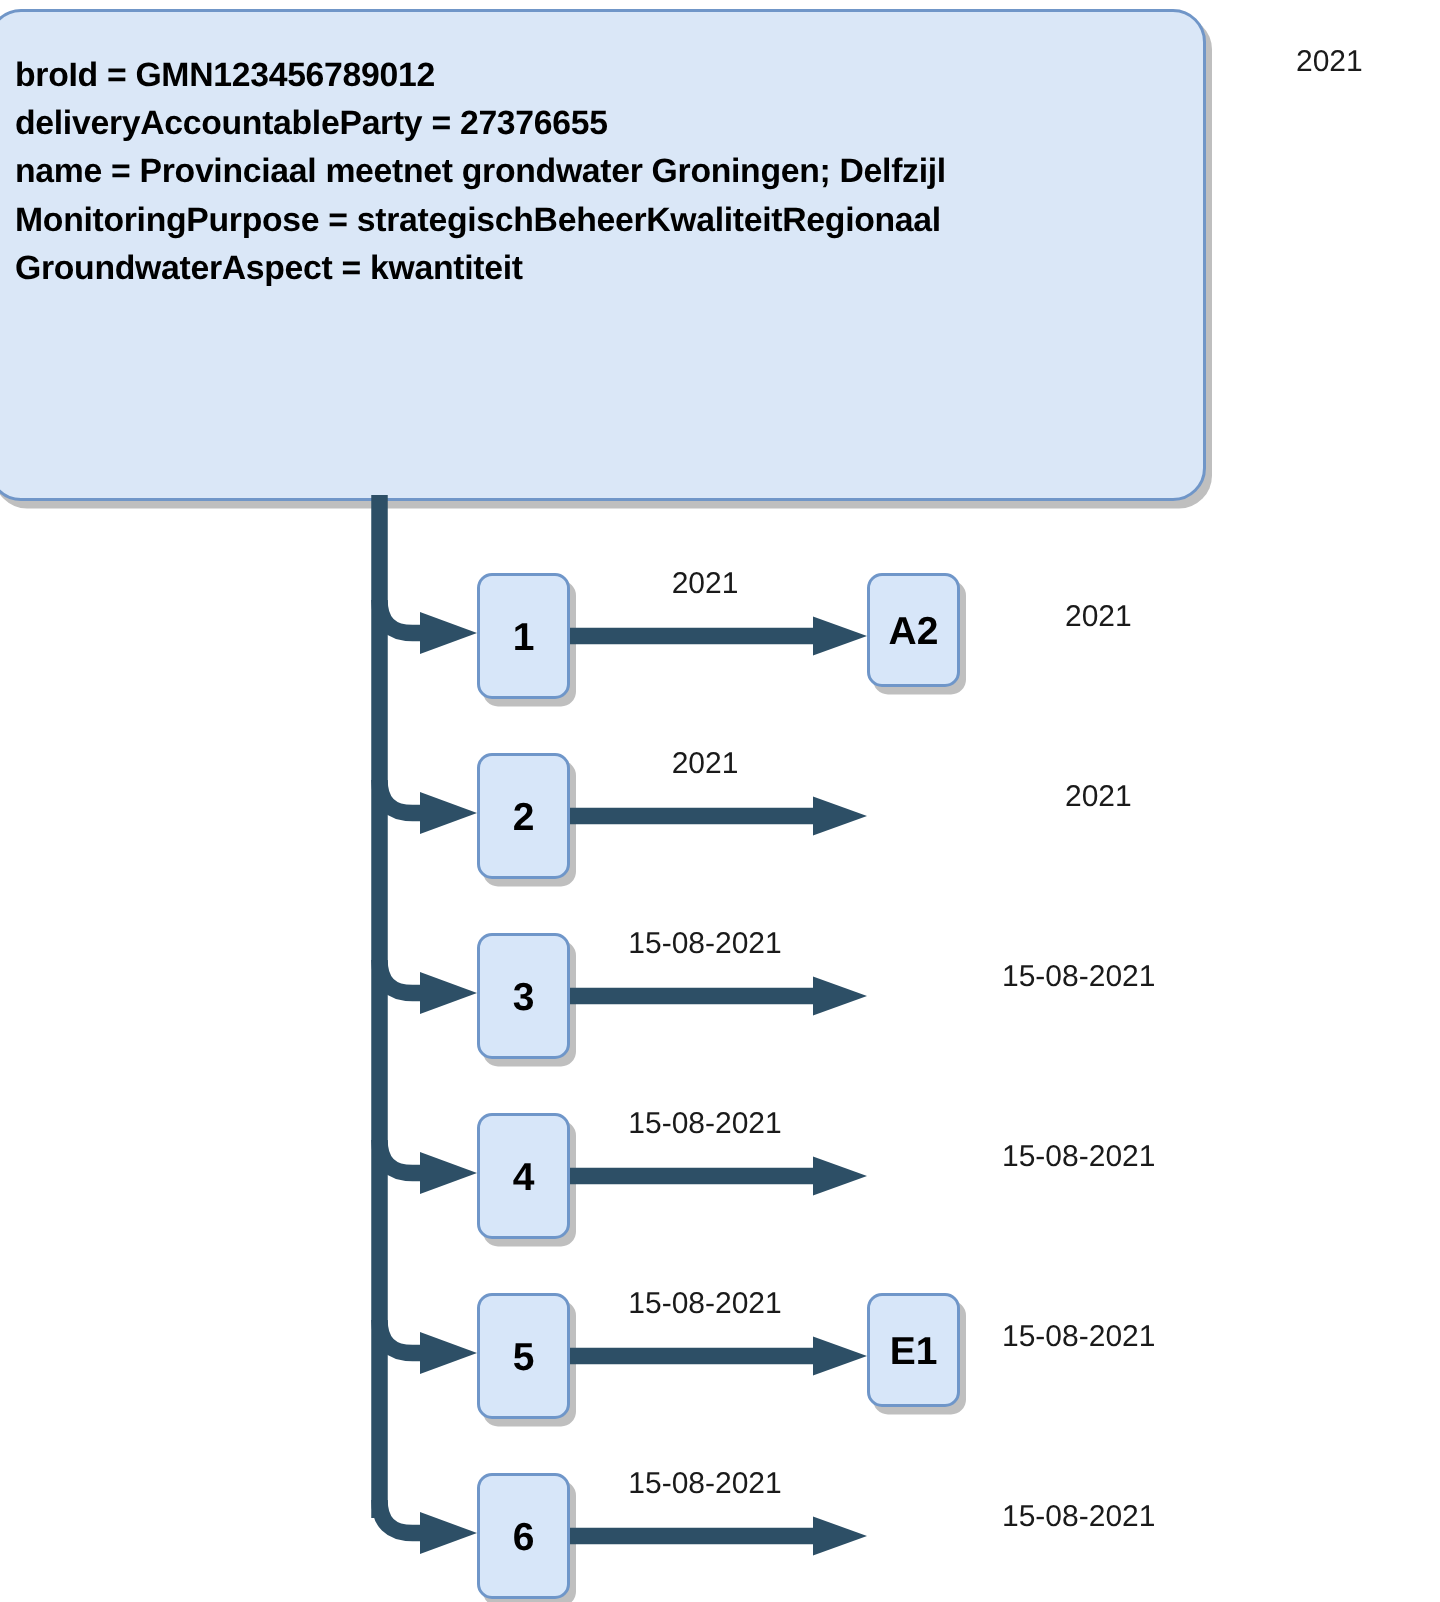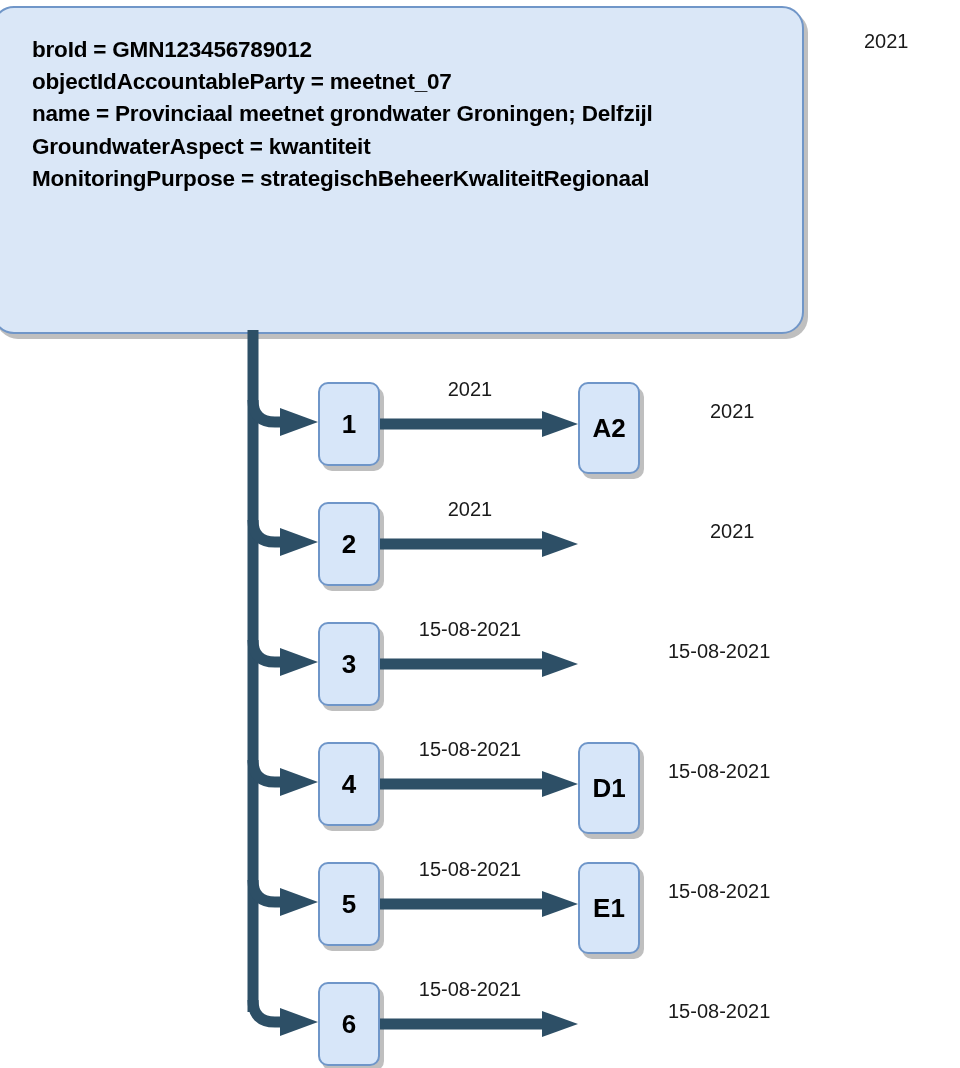--- a/index.html
+++ b/index.html
@@ -42,21 +42,20 @@
     right: 10px;
   }
   .meta-line {
     font-family: "Liberation Sans", sans-serif;
     font-weight: bold;
     font-size: 22.5px;
     line-height: 32.2px;
     color: #000000;
     white-space: nowrap;
     letter-spacing: -0.2px;
-    margin-left: 22px;
   }
 
   
   .corner-label {
     position: absolute;
     left: 864px;
     top: 30px;
     font-size: 20px;
     color: #1a1a1a;
     white-space: nowrap;
@@ -103,21 +102,21 @@
   .node-left {
     left: 318px;
     top: 10px;
     width: 62px;
     height: 84px;
   }
   .node-right {
     left: 578px;
     top: 10px;
     width: 62px;
-    height: 92px;
+    height: 76px;
   }
 
   
   .connector {
     position: absolute;
     left: 380px;
     top: 38px;
     width: 200px;
     height: 28px;
   }
@@ -149,24 +148,24 @@
   .row-label.long  { left: 668px; }
 </style>
 </head>
 <body>
 
 <div id="stage">
 
   <div class="meta-box">
     <div class="meta-lines">
       <div class="meta-line">broId = GMN123456789012</div>
-      <div class="meta-line">objectIdAccountableParty = meetnet_07</div>
+      <div class="meta-line">deliveryAccountableParty = 27376655</div>
       <div class="meta-line">name = Provinciaal meetnet grondwater Groningen; Delfzijl</div>
+      <div class="meta-line">MonitoringPurpose = strategischBeheerKwaliteitRegionaal</div>
       <div class="meta-line">GroundwaterAspect = kwantiteit</div>
-      <div class="meta-line">MonitoringPurpose = strategischBeheerKwaliteitRegionaal</div>
     </div>
   </div>
 
   <div class="corner-label">2021</div>
 
   <div class="trunk">
     <svg width="120" height="712" viewBox="0 0 120 712" xmlns="http://www.w3.org/2000/svg">
       <g fill="none" stroke="#2d4f66" stroke-width="11" stroke-linecap="butt">
 
         <path d="M 13 0 L 13 682"></path>
@@ -239,23 +238,20 @@
     <div class="node node-left">
       <span class="node-label">4</span>
     </div>
     <div class="connector">
       <svg width="200" height="28" viewBox="0 0 200 28" xmlns="http://www.w3.org/2000/svg">
         <line x1="0" y1="14" x2="170" y2="14" stroke="#2d4f66" stroke-width="11"></line>
         <polygon points="162,1 198,14 162,27" fill="#2d4f66"></polygon>
       </svg>
     </div>
     <div class="edge-label long">15-08-2021</div>
-    <div class="node node-right">
-      <span class="node-label">D1</span>
-    </div>
     <div class="row-label long">15-08-2021</div>
   </div>
 
   <div class="row" style="top:852px">
     <div class="node node-left">
       <span class="node-label">5</span>
     </div>
     <div class="connector">
       <svg width="200" height="28" viewBox="0 0 200 28" xmlns="http://www.w3.org/2000/svg">
         <line x1="0" y1="14" x2="170" y2="14" stroke="#2d4f66" stroke-width="11"></line>

